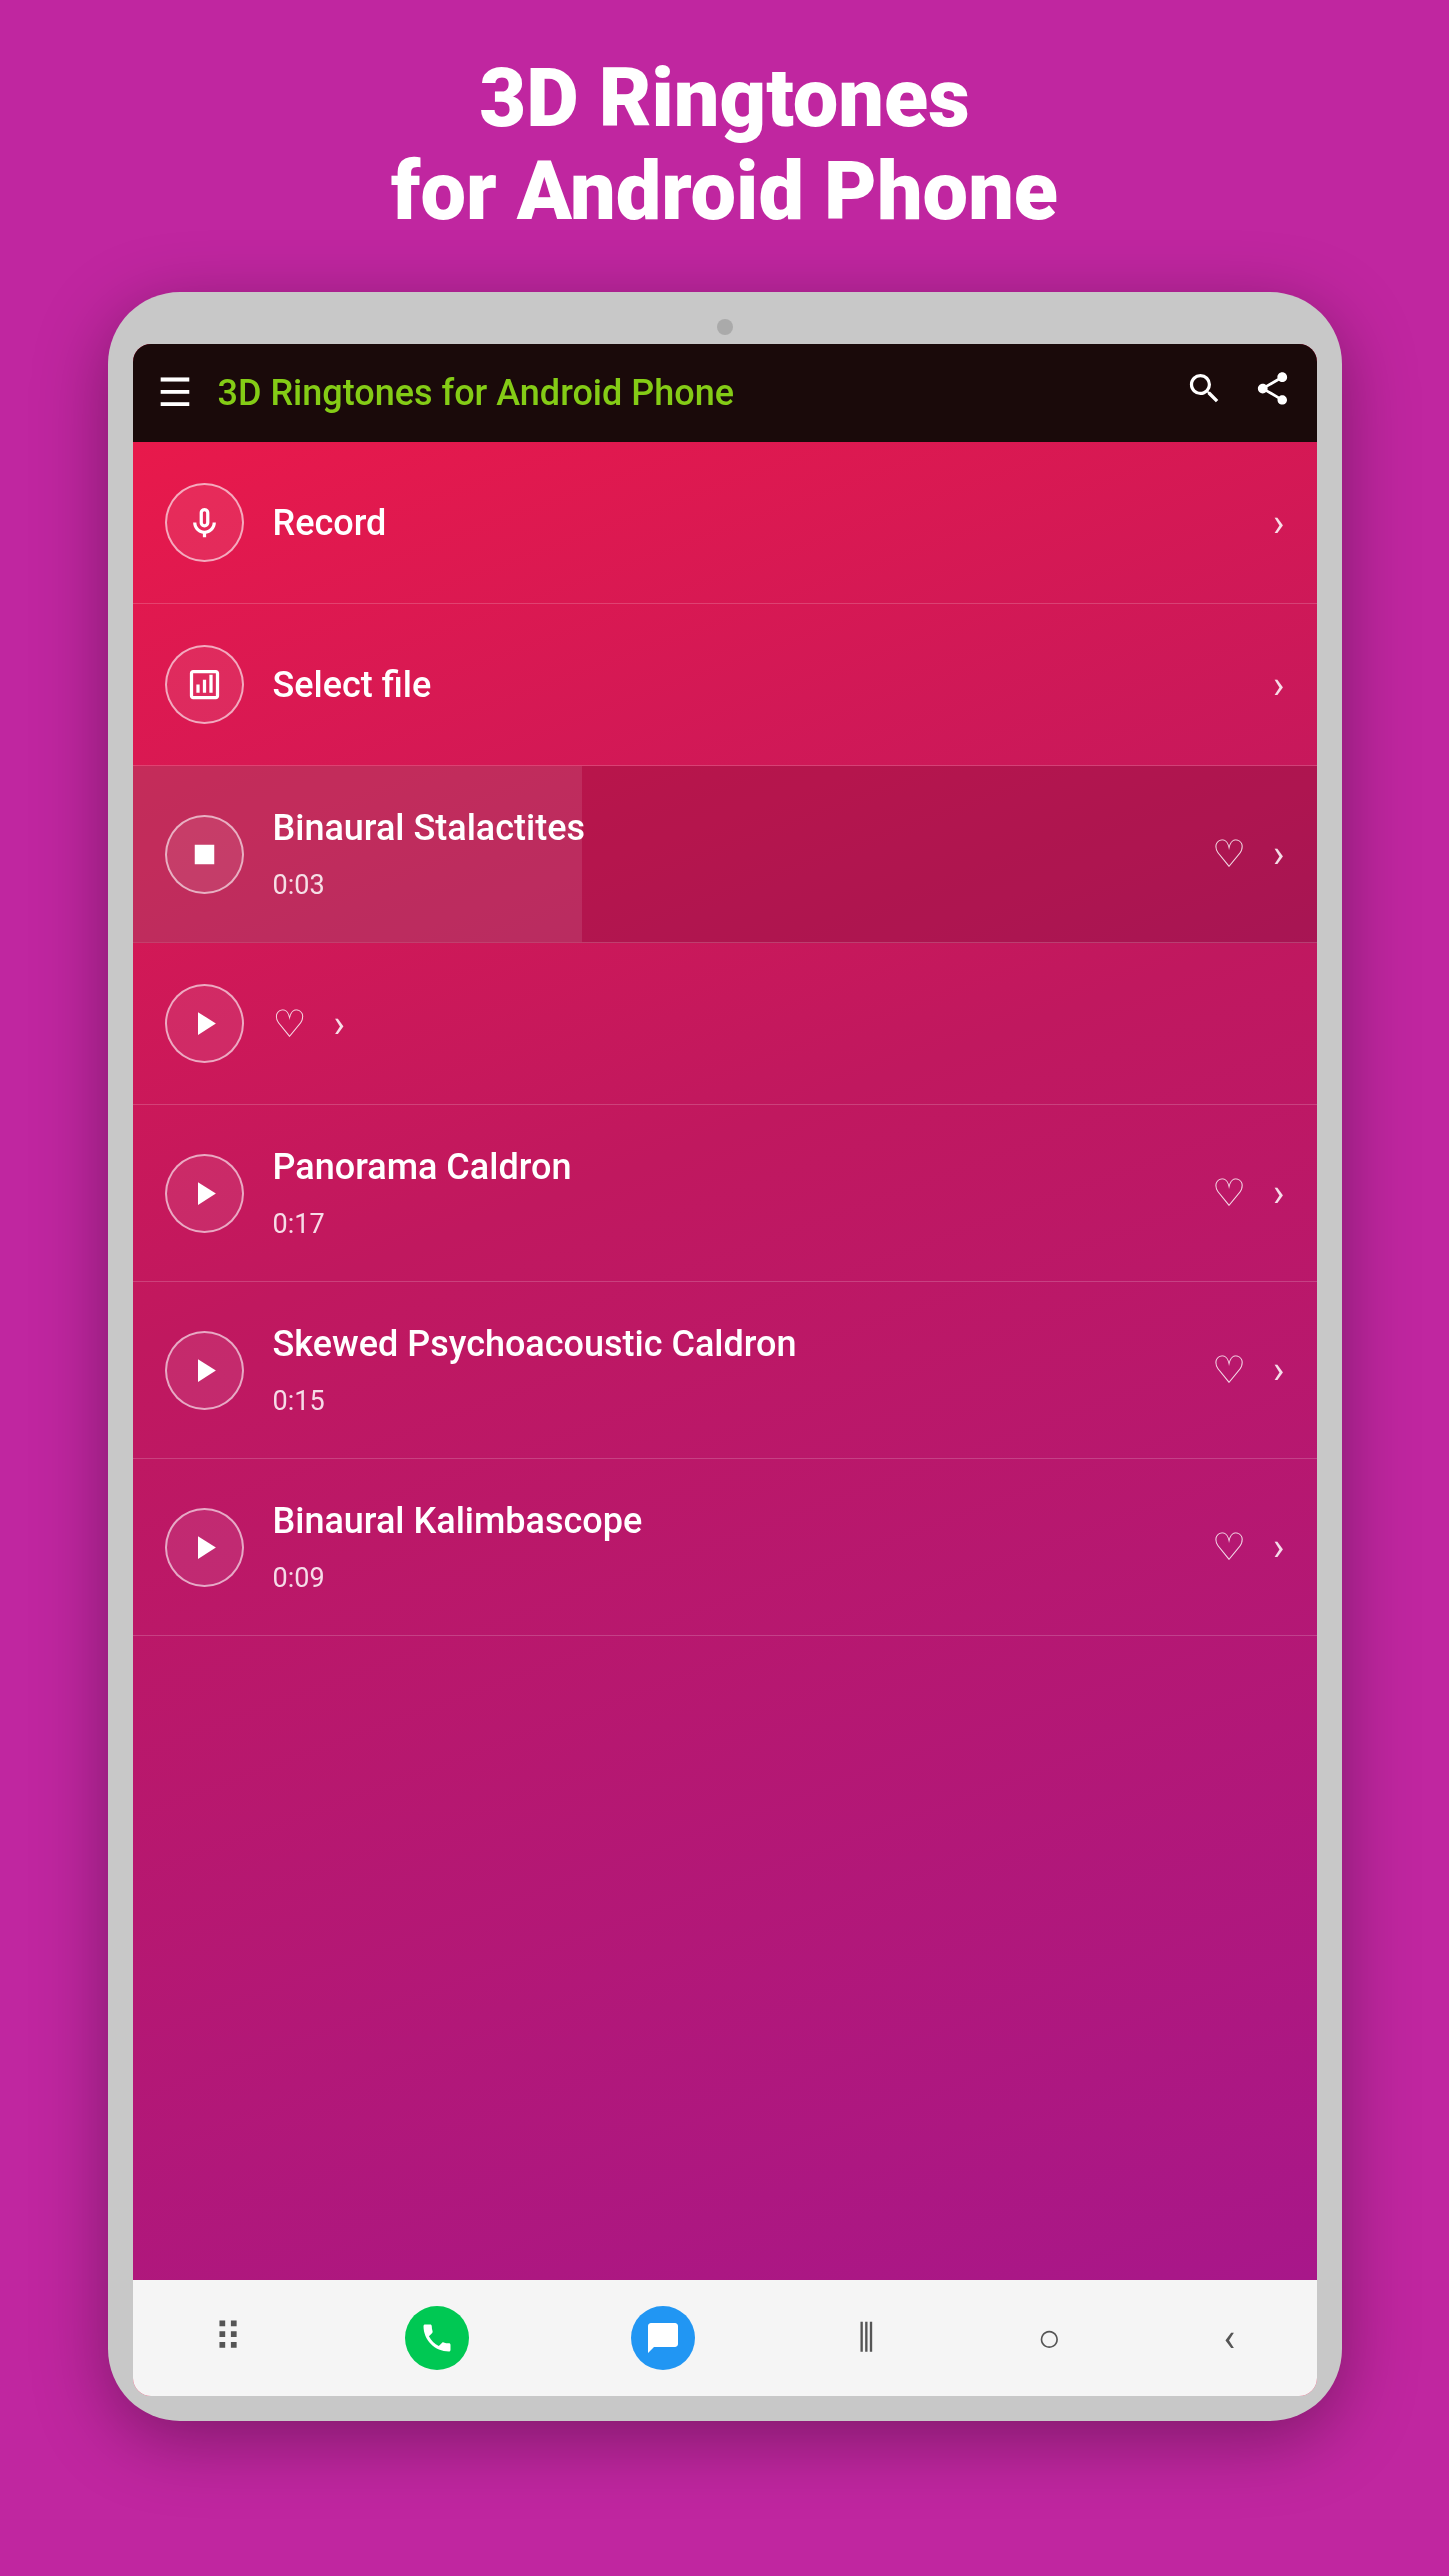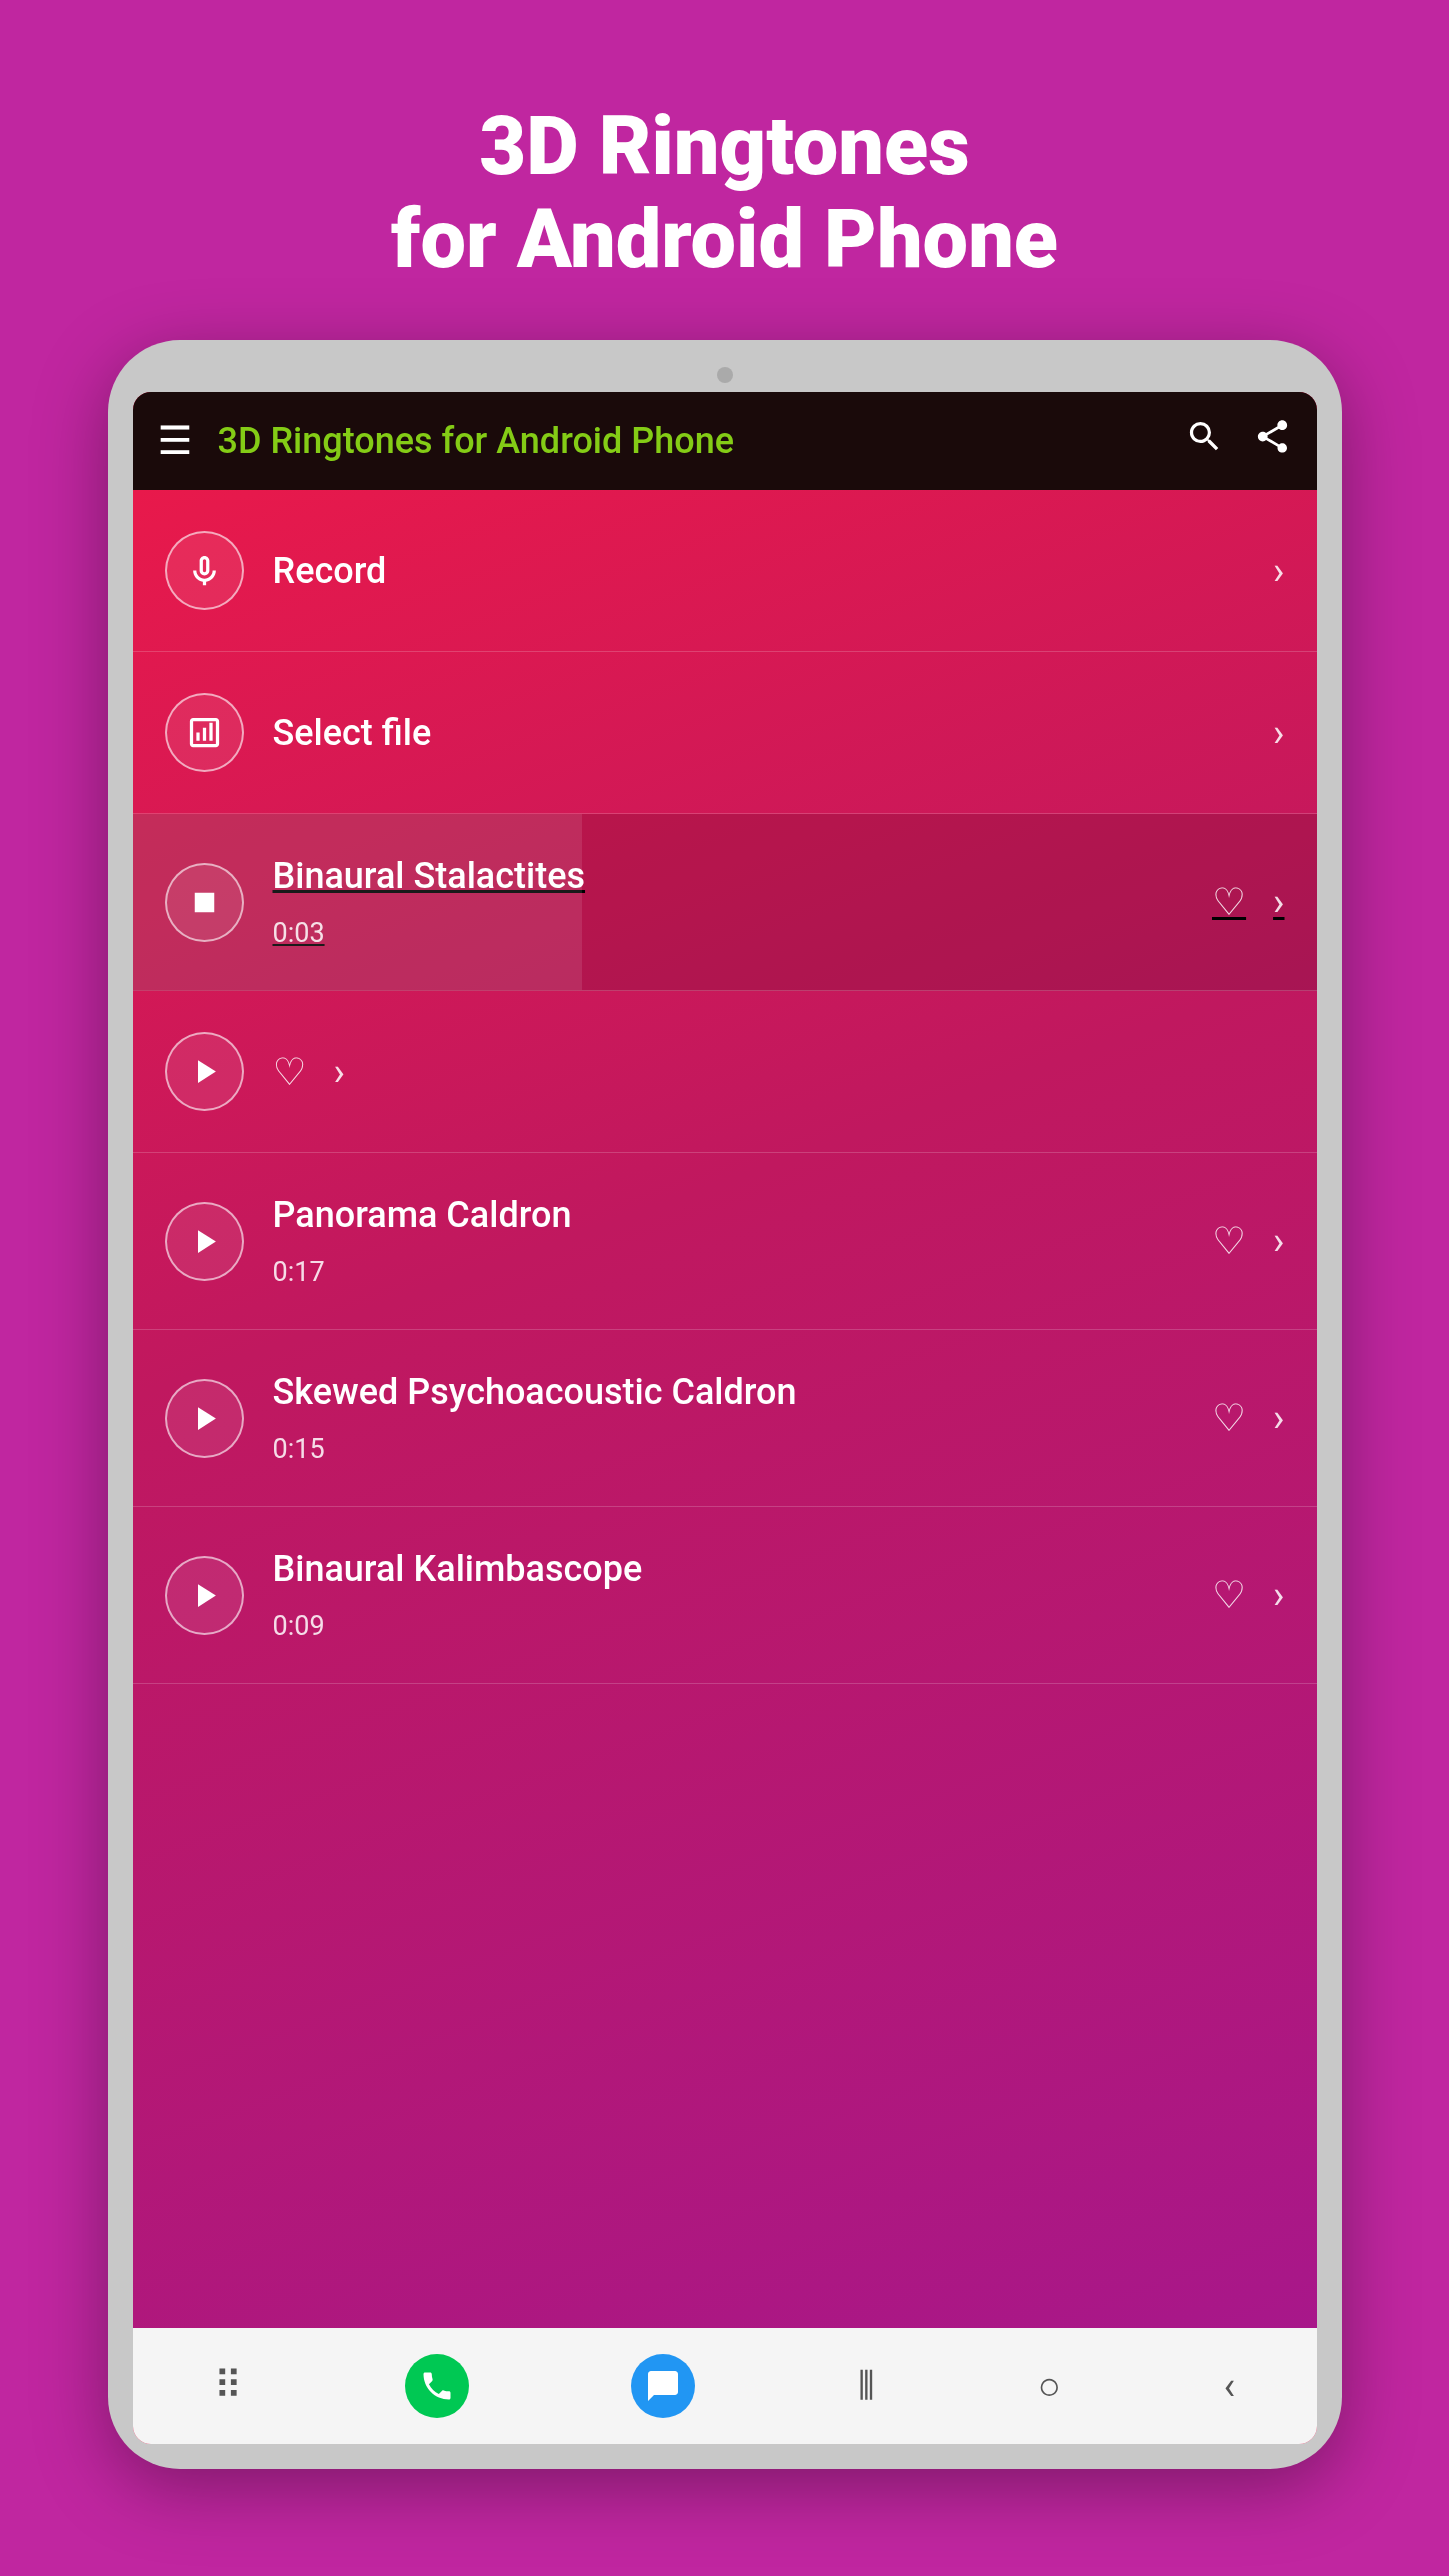--- a/index.html
+++ b/index.html
@@ -12,21 +12,21 @@
       flex-direction: column;
       align-items: center;
       overflow: hidden;
     }
 
     .page-title {
       color: white;
       font-size: 81px;
       font-weight: 900;
       text-align: center;
-      margin-top: 100px;
+      margin-top: 52px;
       line-height: 1.15;
       padding: 0 72px;
     }
 
     .tablet-wrapper {
       margin-top: 54px;
       width: 1234px;
       height: 2129px;
       background: #c8c8c8;
       border-radius: 72px;
@@ -159,21 +159,20 @@
 
     .action-chevron-only {
       color: rgba(255,255,255,0.85);
       font-size: 38px;
       cursor: pointer;
     }
 
     
     .list-item.playing {
       background: rgba(0,0,0,0.12);
-      text-decoration: underline;
     }
 
     
     .bottom-nav {
       background: #f5f5f5;
       height: 116px;
       display: flex;
       align-items: center;
       justify-content: space-around;
       flex-shrink: 0;

